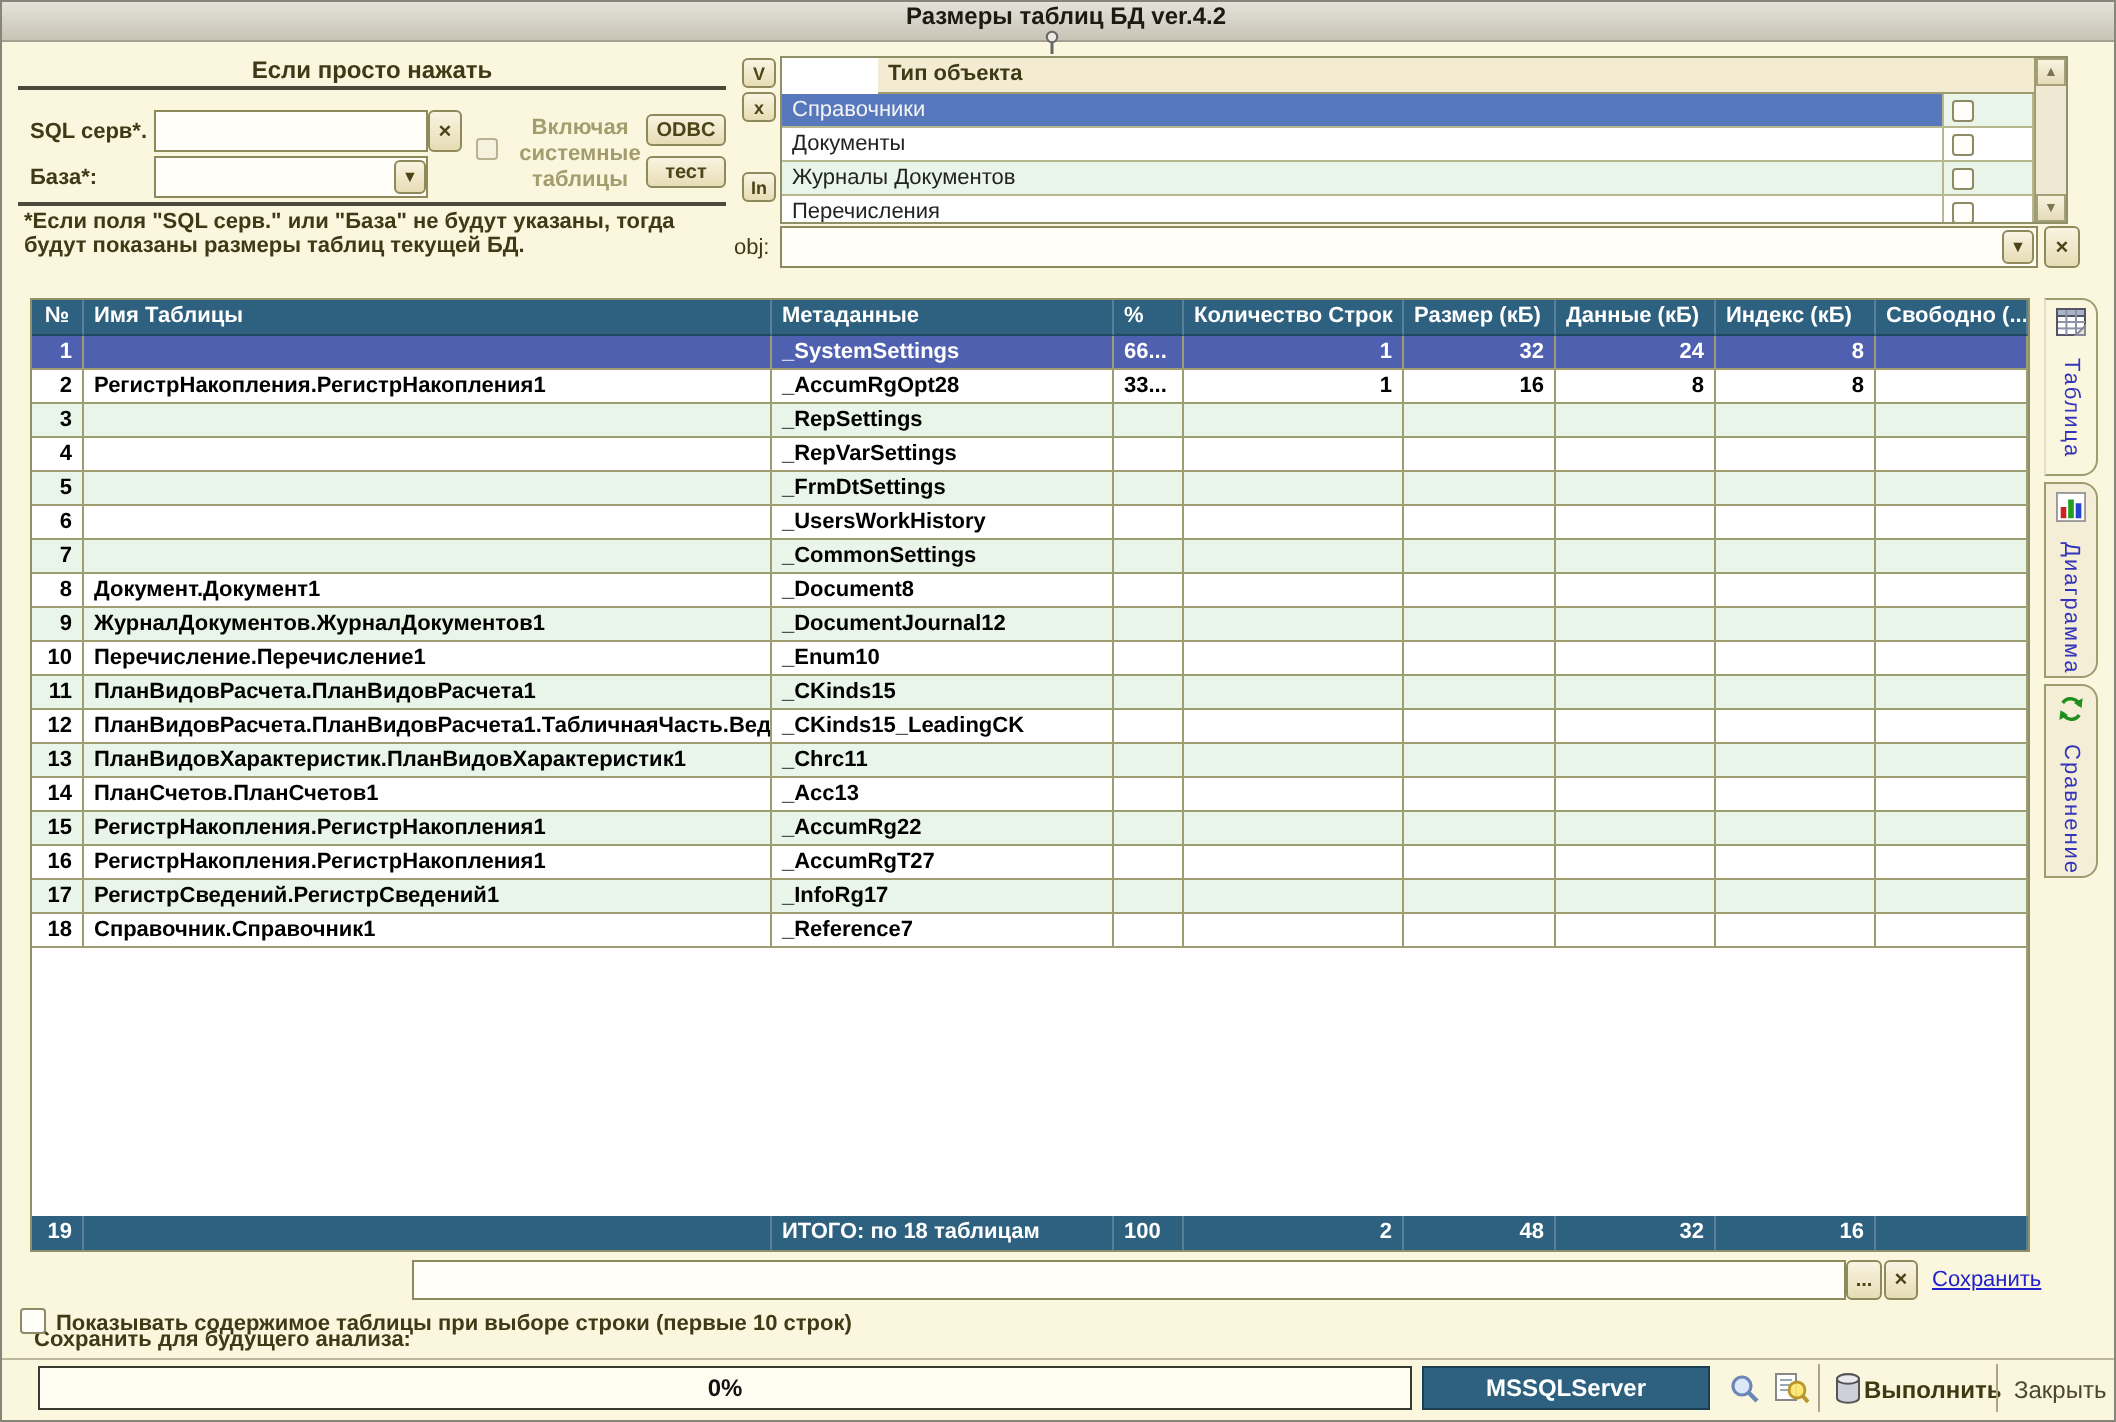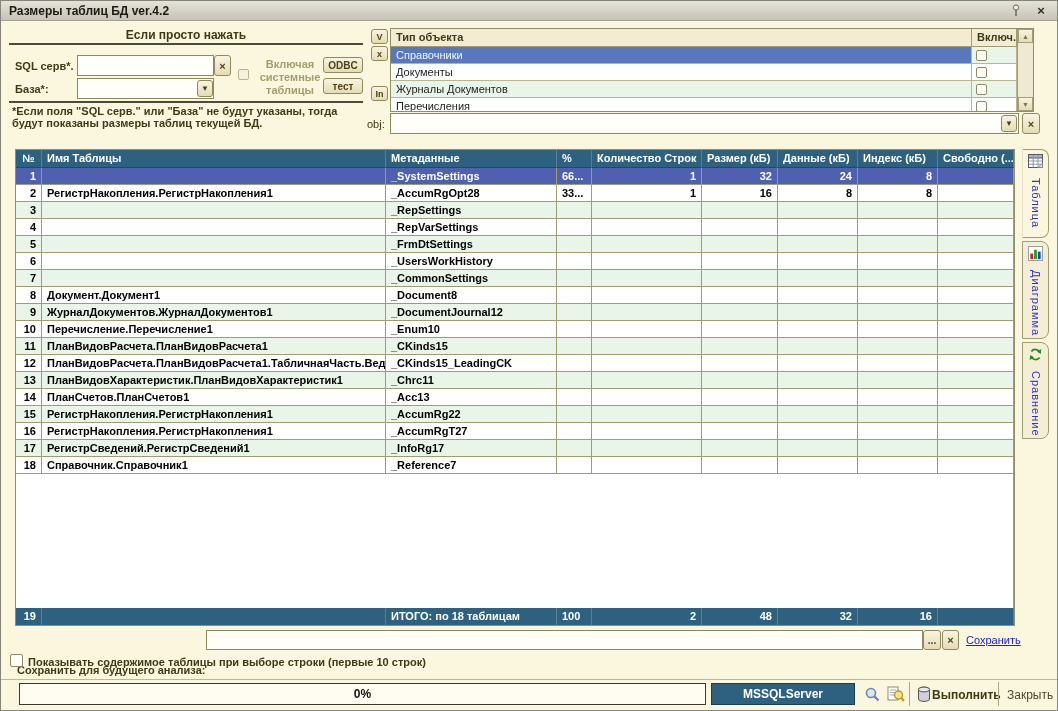--- a/index.html
+++ b/index.html
@@ -2,38 +2,38 @@
 <html><head>
 <meta charset="utf-8">
 <style>
   html,body{margin:0;padding:0;background:#c8c4b4;}
   *{box-sizing:border-box;}
   .window{position:relative;width:1058px;height:711px;background:#fbf6de;border:1px solid #85857a;
           font-family:"Liberation Sans",sans-serif;overflow:hidden;}
   
   .titlebar{position:absolute;left:0;top:0;width:100%;height:20px;
             background:linear-gradient(#e5e2d9,#c7c3b5);border-bottom:1px solid #a39f91;
-            display:flex;align-items:center;}
+            display:flex;align-items:center;flex-direction:column;}
   .title-text{font-size:12px;font-weight:bold;color:#1b1b14;padding-left:8px;flex:1;}
   .tb-btn{width:18px;height:15px;display:flex;align-items:center;justify-content:center;
           font-size:13px;font-weight:bold;color:#2e2e2e;margin-right:7px;cursor:default;}
   
   .lbl{position:absolute;font-size:11px;font-weight:bold;color:#3e3a16;white-space:nowrap;}
   .field{position:absolute;border:1px solid #8f8a5c;background:#fffef8;height:21px;
          font-size:11px;padding:0 4px;font-family:"Liberation Sans",sans-serif;color:#222;}
   .btn1c{position:absolute;background:linear-gradient(#f9f4e2,#e6dcb4);border:1px solid #8f8a5c;
          border-radius:3px;color:#4a4416;font-weight:bold;display:flex;align-items:center;justify-content:center;}
   .sqbtn{font-size:11px;}
   .hline{position:absolute;height:2px;background:#4c4a3a;}
   .cbox{display:inline-block;width:11px;height:11px;background:#fffef8;border:1px solid #8f8a66;border-radius:2px;}
   .link{font-size:11px;color:#2222cc;text-decoration:underline;cursor:pointer;}
   
   .types-table{position:absolute;left:389px;top:27px;width:644px;height:84px;background:#fff;
                border:1px solid #8f8f68;overflow:hidden;}
-  .t-hrow{display:grid;grid-template-columns:581px 45px;height:18px;background:#f3ecd2;}
+  .t-hrow{display:grid;grid-template-columns:581px 45px;height:18px;background:#f3ecd2;margin-left:48px;}
   .t-hcell{font-size:11px;font-weight:bold;color:#3e3a16;line-height:17px;padding:0 5px;
            border-right:1px solid #9d9d71;border-bottom:1px solid #9d9d71;white-space:nowrap;overflow:hidden;}
   .t-row{display:grid;grid-template-columns:581px 45px;height:17px;background:#fff;}
   .t-row.alt{background:#eaf5e9;}
   .t-cell{font-size:11px;color:#222;line-height:16px;padding:0 5px;border-right:1px solid #b6b68f;
           border-bottom:1px solid #b6b68f;white-space:nowrap;overflow:hidden;}
   .t-row.sel .t-name{background:#5878bd;color:#f4f4f4;}
   .t-check{display:flex;align-items:center;padding:0 4px;background:#fff;}
   .t-check.alt{background:#eaf5e9;}
   .ts-scroll{position:absolute;top:0;right:0;bottom:0;width:16px;background:#efe9d4;border-left:1px solid #9d9d71;

